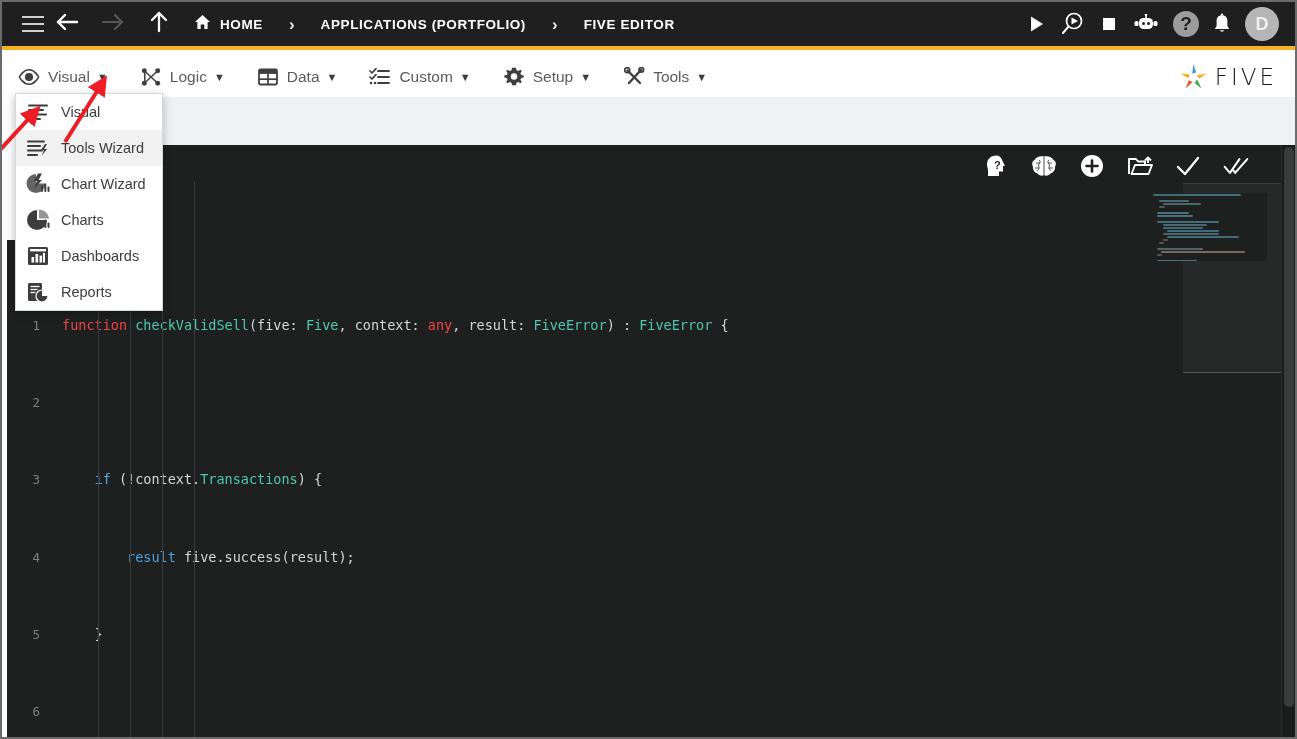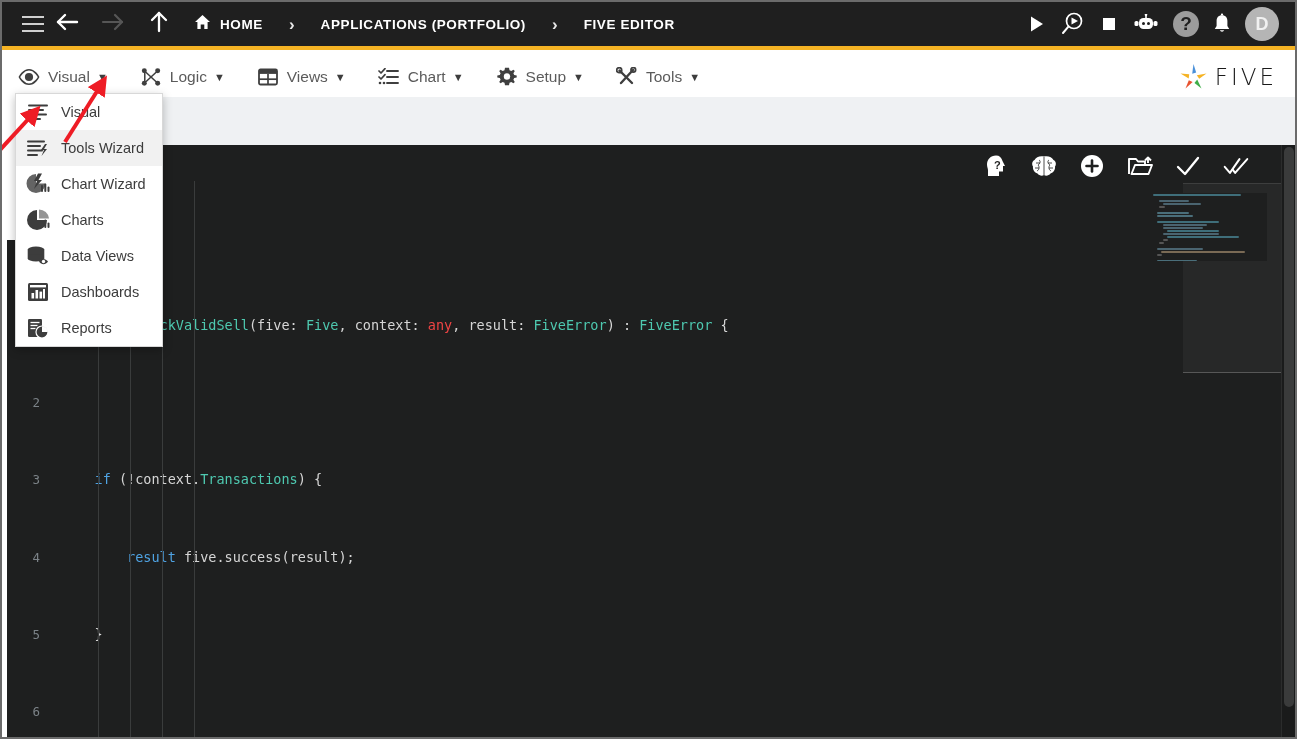--- a/index.html
+++ b/index.html
@@ -329,41 +329,41 @@
 
     <div class="menu-item">
       <span class="menu-ico">
         <svg width="20" height="18" viewBox="0 0 20 18">
             <rect x="1" y="1.5" width="18" height="15" rx="1.5" fill="none" stroke="#3f3f3f" stroke-width="1.8"></rect>
             <rect x="1" y="1.5" width="18" height="4.4" fill="#3f3f3f"></rect>
             <line x1="10" y1="5.9" x2="10" y2="16.5" stroke="#3f3f3f" stroke-width="1.7"></line>
             <line x1="1" y1="11.2" x2="19" y2="11.2" stroke="#3f3f3f" stroke-width="1.7"></line>
           </svg>
       </span>
-      <span class="menu-label">Views</span>
+      <span class="menu-label">Data</span>
       <span class="menu-caret">▼</span>
     </div>
 
     <div class="menu-item">
       <span class="menu-ico">
         <svg width="22" height="18" viewBox="0 0 22 18">
             <g stroke="#3f3f3f" stroke-width="1.9" stroke-linecap="round">
               <line x1="9" y1="3" x2="20" y2="3"></line>
               <line x1="9" y1="9" x2="20" y2="9"></line>
               <line x1="9" y1="15" x2="20" y2="15"></line>
             </g>
             <g stroke="#3f3f3f" stroke-width="1.7" fill="none" stroke-linecap="round" stroke-linejoin="round">
               <polyline points="1,3 3,5 7,0.6"></polyline>
               <polyline points="1,9 3,11 7,6.6"></polyline>
             </g>
             <circle cx="2" cy="15" r="1.3" fill="#3f3f3f"></circle>
             <circle cx="6" cy="15" r="1.3" fill="#3f3f3f"></circle>
           </svg>
       </span>
-      <span class="menu-label">Chart</span>
+      <span class="menu-label">Custom</span>
       <span class="menu-caret">▼</span>
     </div>
 
     <div class="menu-item">
       <span class="menu-ico">
         <svg width="20" height="20" viewBox="0 0 20 20">
             <path d="M10 0.8 L12 0.8 L12.5 3.3 L14.3 4.1 L16.4 2.7 L17.8 4.1 L16.4 6.2 L17.2 8 L19.7 8.5 L19.7 10.5 L17.2 11 L16.4 12.8 L17.8 14.9 L16.4 16.3 L14.3 14.9 L12.5 15.7 L12 18.2 L10 18.2 L8 18.2 L7.5 15.7 L5.7 14.9 L3.6 16.3 L2.2 14.9 L3.6 12.8 L2.8 11 L0.3 10.5 L0.3 8.5 L2.8 8 L3.6 6.2 L2.2 4.1 L3.6 2.7 L5.7 4.1 L7.5 3.3 L8 0.8 Z" fill="#3f3f3f"></path>
             <circle cx="10" cy="9.5" r="3.2" fill="#ffffff"></circle>
           </svg>
       </span>
@@ -598,32 +598,20 @@
             <path d="M11 1 A10 10 0 1 0 21 11 L11 11 Z" fill="#3d3d3d"></path>
             <path d="M13 0.5 A10 10 0 0 1 23 9.5 L13 9.5 Z" fill="#3d3d3d" opacity="0.55"></path>
             <rect x="15" y="12" width="2" height="7" rx="1" fill="#3d3d3d"></rect>
             <rect x="18.3" y="10.5" width="2" height="8.5" rx="1" fill="#3d3d3d"></rect>
             <rect x="21.5" y="13.5" width="2" height="5.5" rx="1" fill="#3d3d3d"></rect>
           </svg>
       </span>
       <span class="dd-label">Charts</span>
     </div>
 
-    <div class="dd-item">
-      <span class="dd-ico">
-        <svg width="24" height="20" viewBox="0 0 24 20">
-            <ellipse cx="10" cy="3.6" rx="8.3" ry="3" fill="#3d3d3d"></ellipse>
-            <path d="M1.7 3.6 L1.7 8 A8.3 3 0 0 0 18.3 8 L18.3 3.6" fill="#3d3d3d"></path>
-            <path d="M1.7 8.3 L1.7 12.5 A8.3 3 0 0 0 18.3 12.5 L18.3 8.3" fill="#3d3d3d"></path>
-            <path d="M22 15.5 C19.5 12 15.5 12 13 15.5 C15.5 19 19.5 19 22 15.5 Z" fill="#3d3d3d"></path>
-            <circle cx="17.5" cy="15.5" r="1.7" fill="#ffffff"></circle>
-          </svg>
-      </span>
-      <span class="dd-label">Data Views</span>
-    </div>
 
     <div class="dd-item">
       <span class="dd-ico">
         <svg width="22" height="20" viewBox="0 0 22 20">
             <rect x="1" y="1" width="20" height="18" rx="1.5" fill="#3d3d3d"></rect>
             <rect x="3" y="3" width="16" height="2.4" fill="#ffffff"></rect>
             <rect x="4.5" y="11" width="2.6" height="5.5" fill="#ffffff"></rect>
             <rect x="8.5" y="8" width="2.6" height="8.5" fill="#ffffff"></rect>
             <rect x="12.5" y="9.6" width="2.6" height="6.9" fill="#ffffff"></rect>
             <rect x="16" y="7" width="2" height="9.5" fill="#ffffff"></rect>

